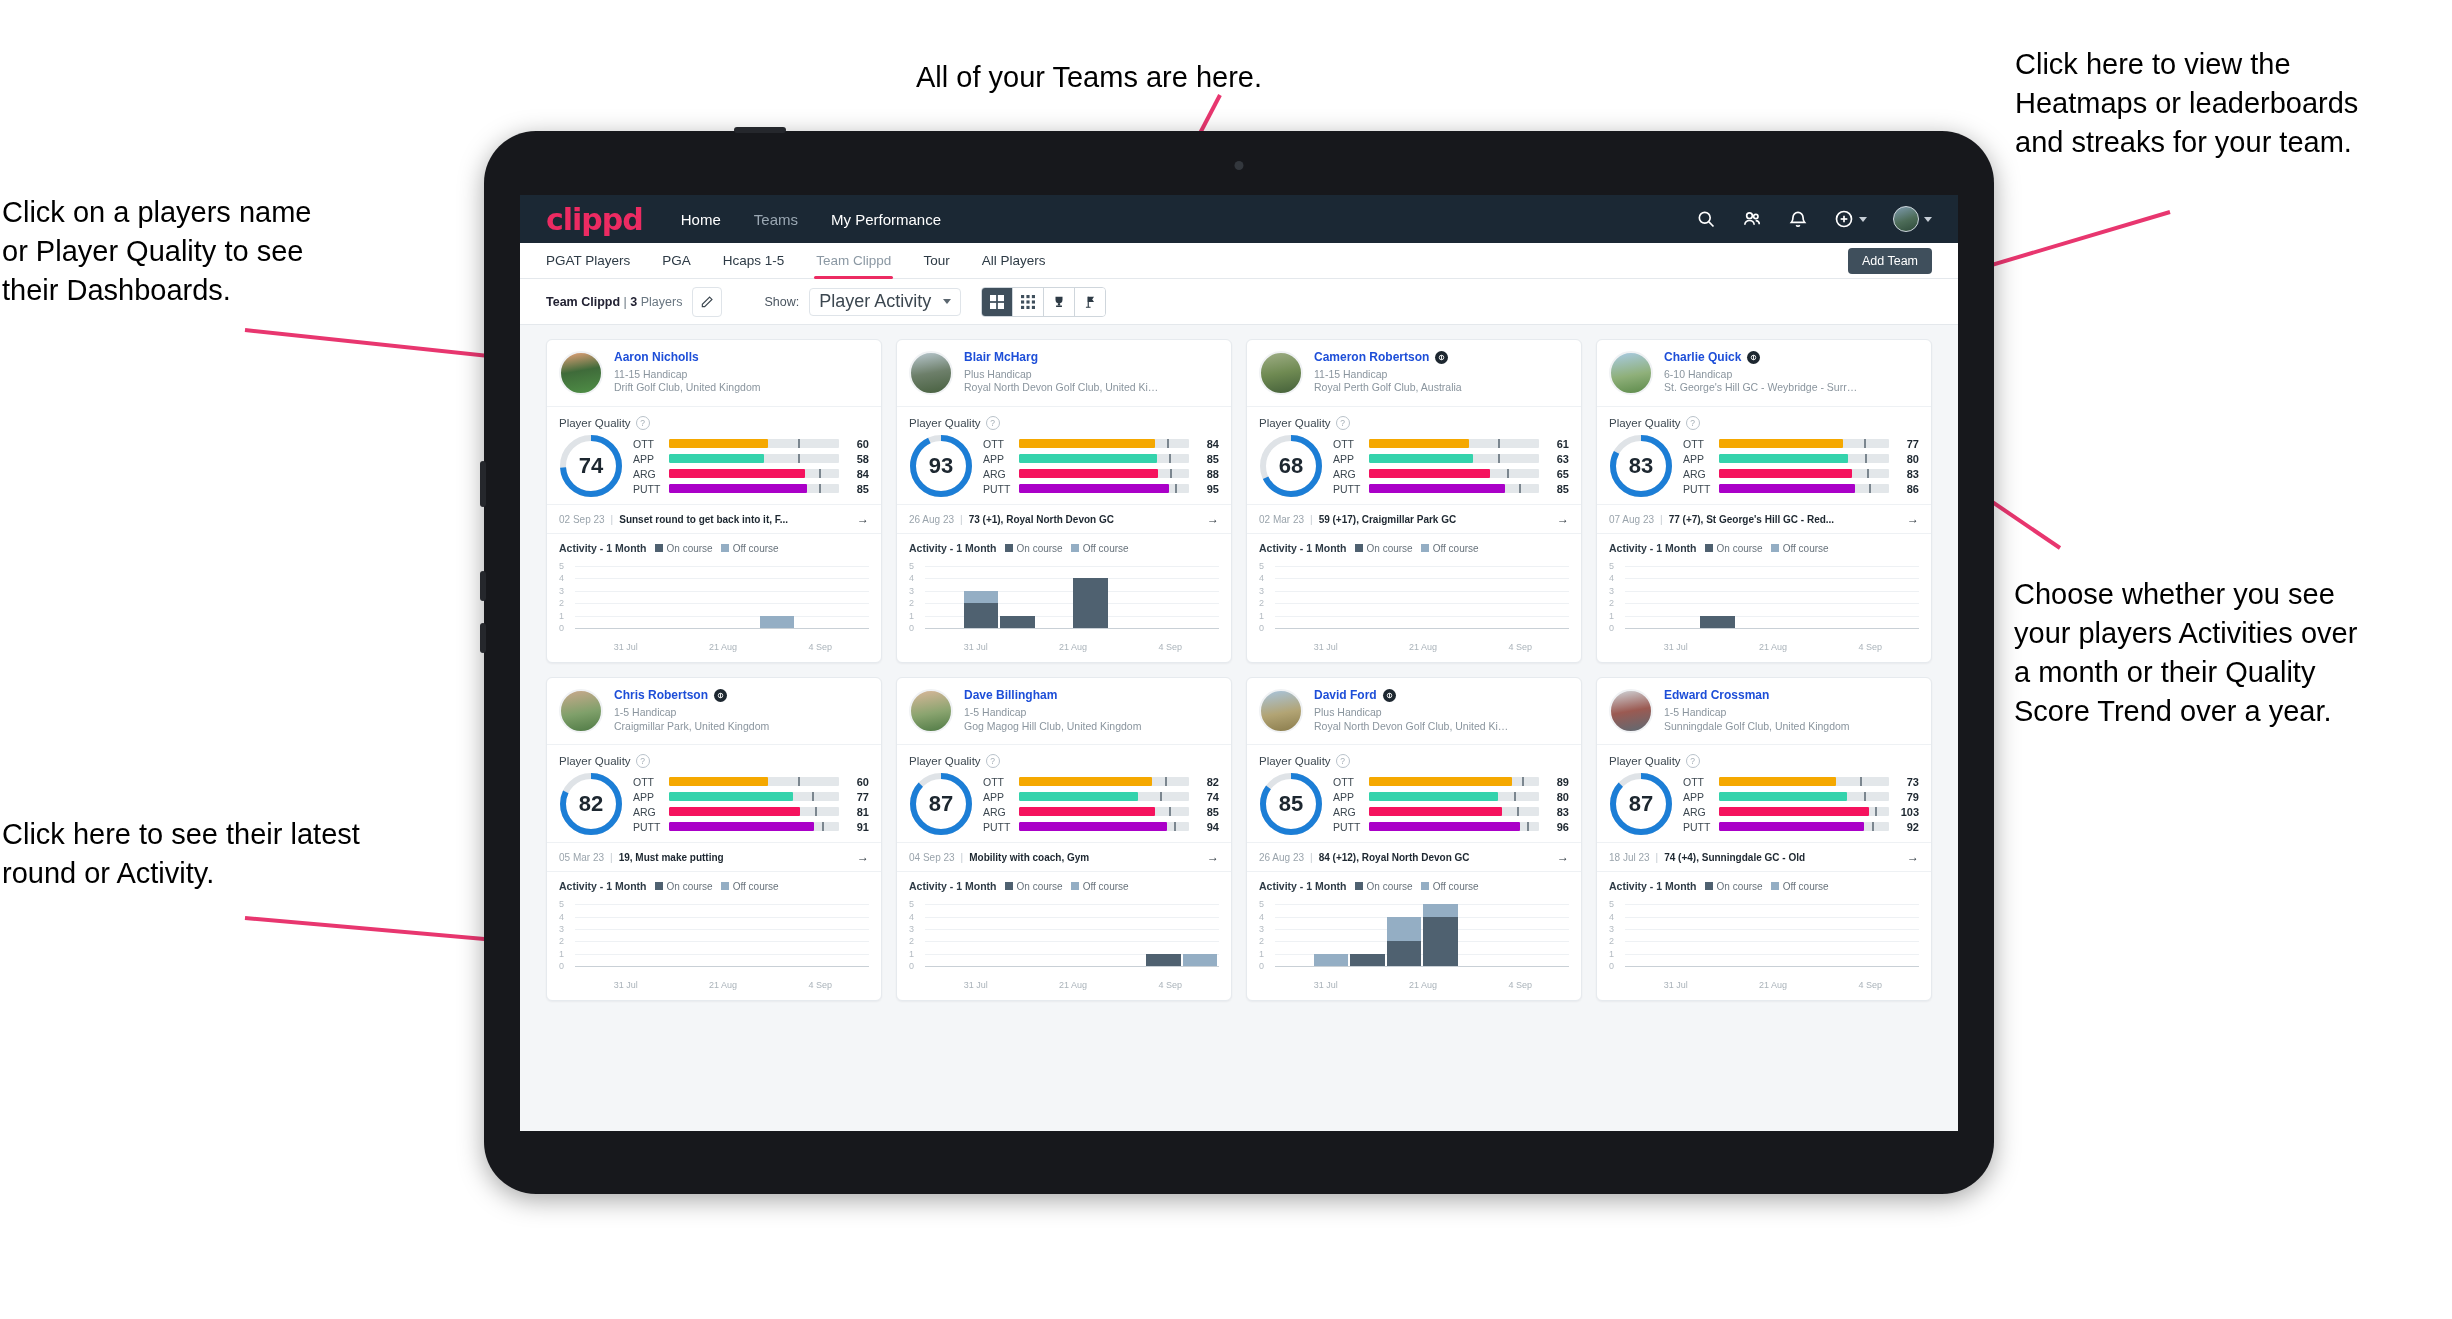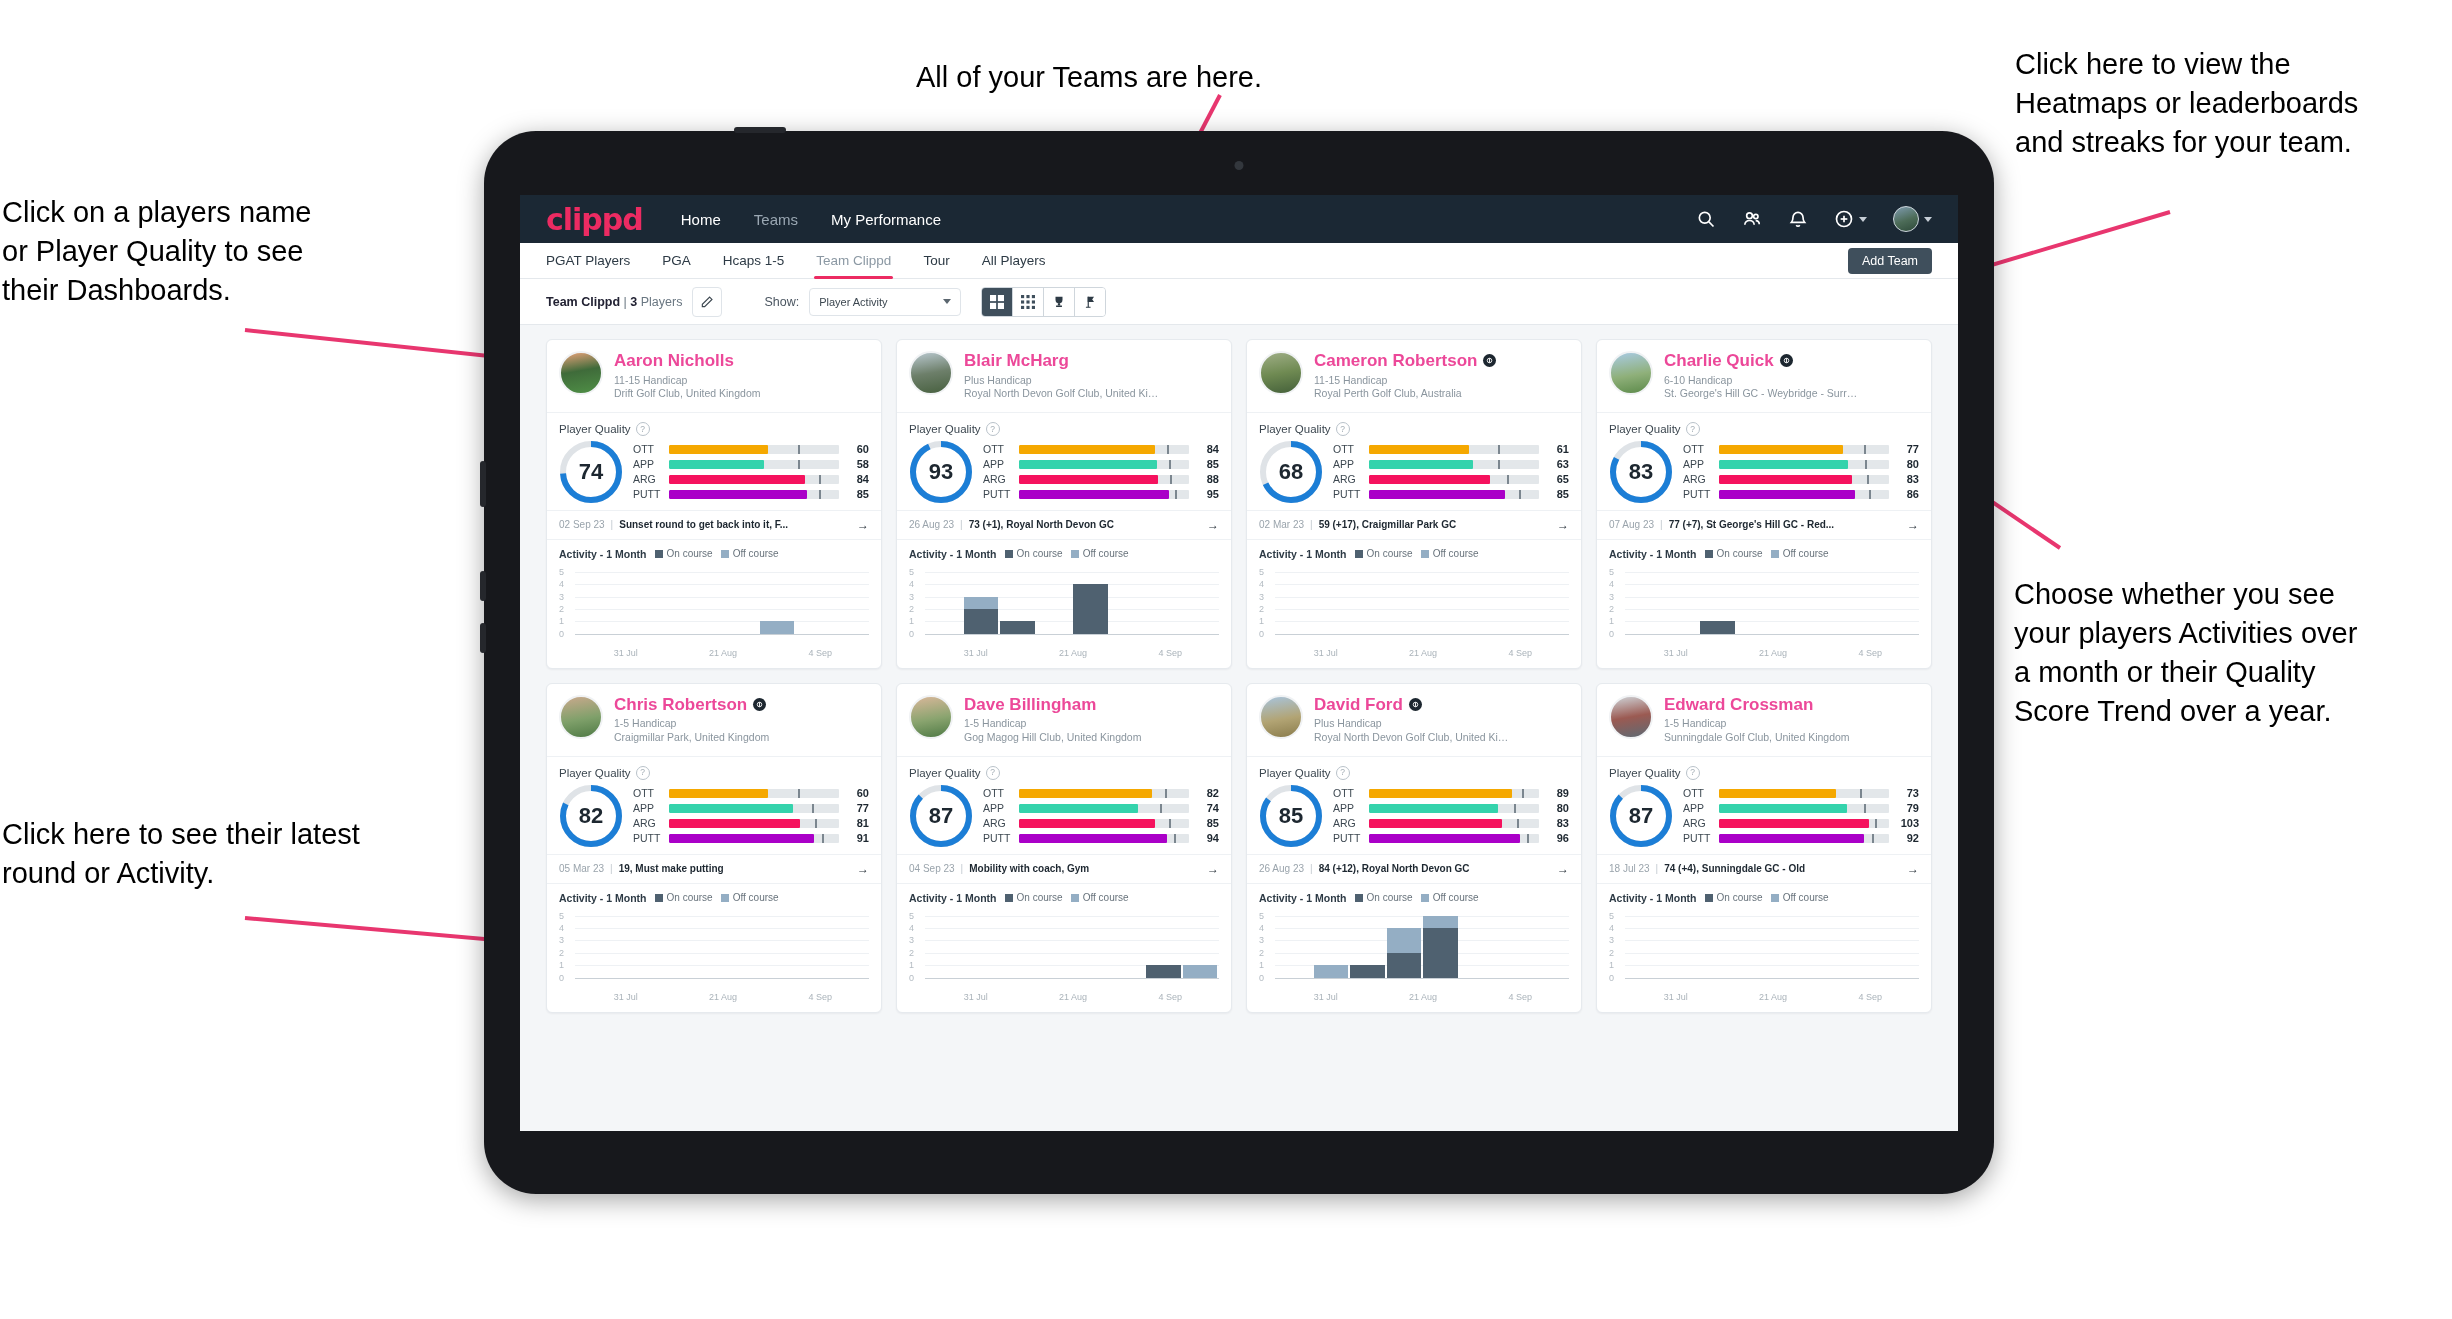--- a/index.html
+++ b/index.html
@@ -70,37 +70,37 @@
   .team-label{font-size:12.5px;color:#6a7782;white-space:nowrap;}
   .team-label b{color:#223;font-weight:700;}
   .pencil-btn{width:28px;height:28px;border:1px solid #dfe4e9;border-radius:4px;
           display:flex;align-items:center;justify-content:center;background:#fff;}
   .search-box{flex:0 0 auto;width:600px;height:28px;border:1px solid #dfe4e9;border-radius:4px;
           display:flex;align-items:center;gap:8px;padding:0 10px;box-sizing:border-box;background:#fff;}
   .search-box .ph{color:#a6b0b9;font-size:12.5px;}
   .show-lbl{font-size:12.5px;color:#4a5560;margin-left:32px;white-space:nowrap;}
   .select{width:152px;height:28px;border:1px solid #dfe4e9;border-radius:4px;background:#fff;
           display:flex;align-items:center;justify-content:space-between;padding:0 9px;box-sizing:border-box;}
-  .select span{font-size:11px;color:#3c4750;}
+  .select span{font-size:18px;color:#3c4750;}
   .viewgrp{display:flex;border:1px solid #cfd6dc;border-radius:4px;overflow:hidden;margin-left:10px;}
   .viewbtn{width:30px;height:28px;display:flex;align-items:center;justify-content:center;
           background:#fff;border-right:1px solid #cfd6dc;}
   .viewbtn:last-child{border-right:none;}
   .viewbtn.active{background:#3f4f5c;}
 
   
   .grid{padding:14px 26px 0 26px;display:grid;grid-template-columns:repeat(4,1fr);
         gap:14px;box-sizing:border-box;}
   .card{background:#fff;border:1px solid #e6eaee;border-radius:6px;overflow:hidden;
         box-shadow:0 1px 2px rgba(16,24,40,.05);}
   .card-head{display:flex;gap:11px;padding:11px 12px;align-items:flex-start;
         border-bottom:1px solid #eef1f4;}
   .pavatar{width:40px;height:40px;border-radius:50%;flex:0 0 40px;border:2px solid #f0f2f4;
         background-size:cover;}
-  .pname{font-size:17px;font-weight:700;color:#ec4899;display:flex;align-items:center;gap:6px;
+  .pname{font-size:12px;font-weight:700;color:#1d4ed8;display:flex;align-items:center;gap:6px;
         line-height:1.15;}
   .verif{width:13px;height:13px;border-radius:50%;background:#1d2730;display:inline-flex;
         align-items:center;justify-content:center;flex:0 0 13px;}
   .phcap{font-size:10.5px;color:#8a959e;margin-top:3px;line-height:1.3;}
   .pclub{font-size:10.5px;color:#8a959e;line-height:1.3;white-space:nowrap;overflow:hidden;
         text-overflow:ellipsis;max-width:196px;}
 
   .pq-sec{padding:9px 12px 6px 12px;}
   .pq-title{font-size:11.5px;color:#3c4750;display:flex;align-items:center;gap:5px;font-weight:500;}
   .qmark{width:12px;height:12px;border-radius:50%;border:1px solid #b9c2ca;color:#a2acb4;

